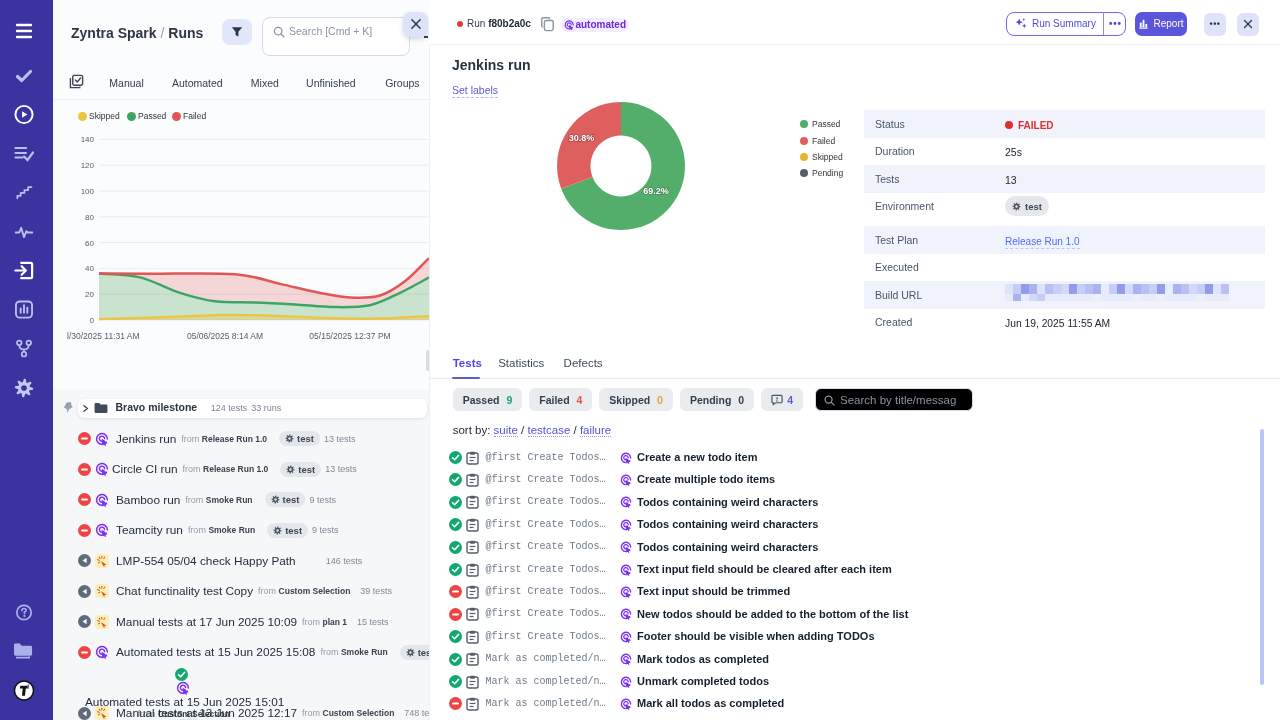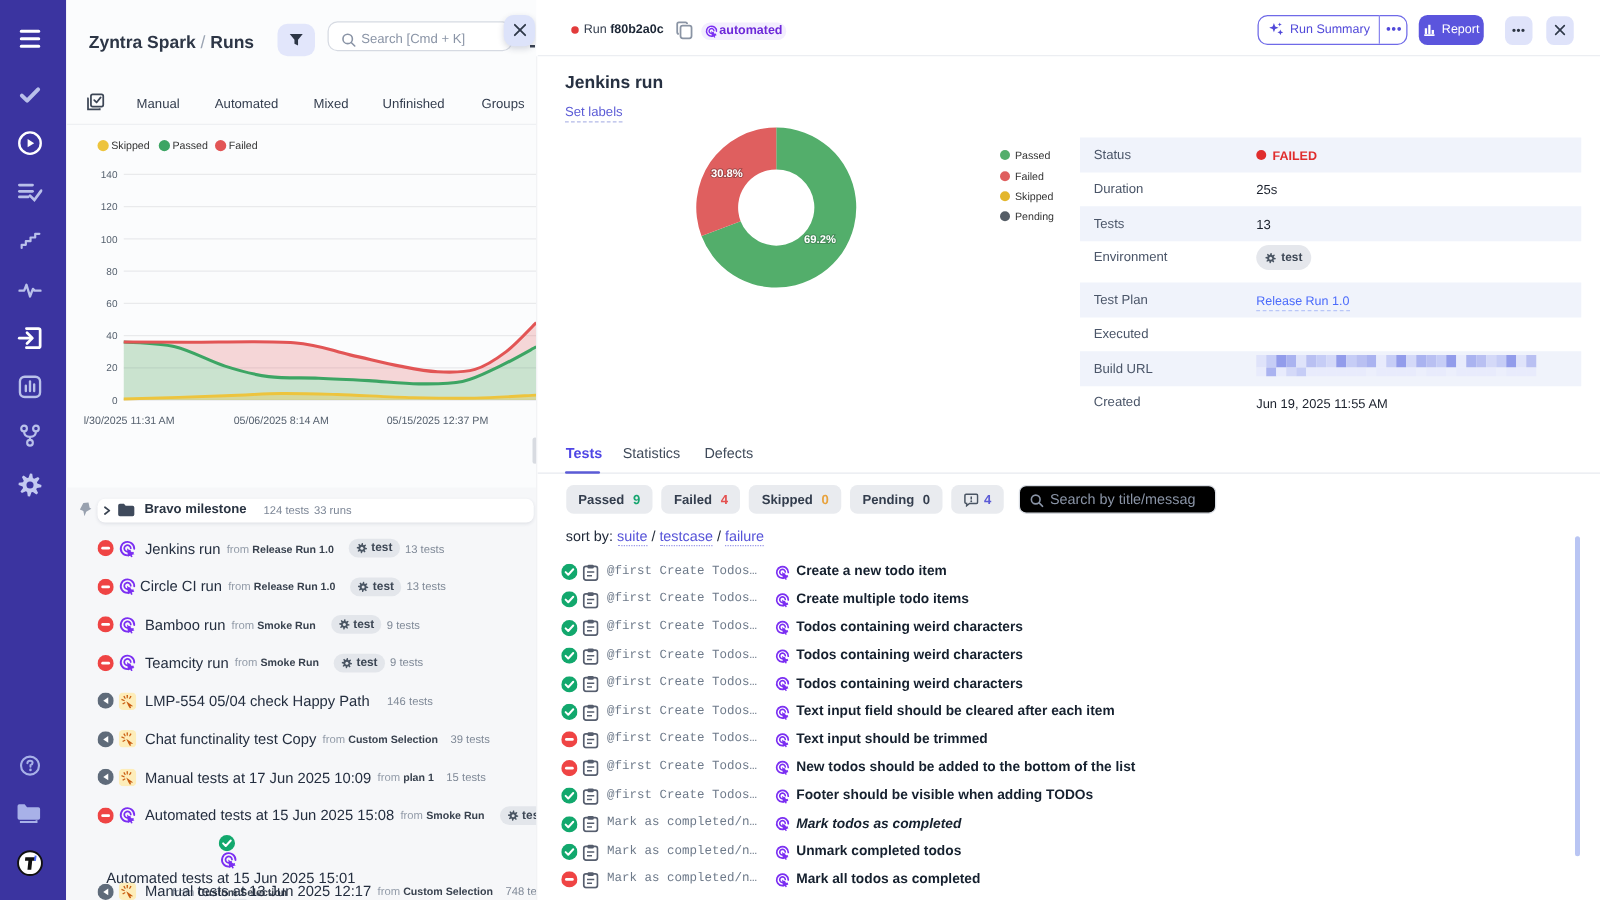--- a/index.html
+++ b/index.html
@@ -92,21 +92,21 @@
 </div>
 
 <div id="leftpanel">
 
   <div class="abs" style="left:18px; top:25px; font-size:14px; font-weight:bold; color:#2d3646;">Zyntra Spark <span style="color:#9aa3b2; font-weight:normal;">/</span> Runs</div>
   <div class="abs" style="left:169px; top:18.5px; width:30px; height:26.5px; background:#e2e6fb; border-radius:8px;">
     <svg style="position:absolute; left:9px; top:7px;" width="12" height="12" viewBox="0 0 15 14">
         <path d="M1 1 L14 1 L9.3 6.8 L9.3 12.5 L5.7 10.8 L5.7 6.8 Z" fill="#2d3646"></path>
       </svg>
   </div>
-  <div class="abs" style="left:209px; top:17px; width:148px; height:24px; border:1px solid #d6dae2; border-radius:8px; background:#fff;text-align:center;">
+  <div class="abs" style="left:209px; top:17px; width:148px; height:39px; border:1px solid #d6dae2; border-radius:8px; background:#fff;text-align:center;">
     <svg style="position:absolute; left:10px; top:8px;" width="12" height="12" viewBox="0 0 14 14">
         <circle cx="6" cy="6" r="4.4" stroke="#8a94a6" stroke-width="1.5" fill="none"></circle>
         <line x1="9.3" y1="9.3" x2="12.6" y2="12.6" stroke="#8a94a6" stroke-width="1.5" stroke-linecap="round"></line>
       </svg>
     <span style="position:absolute; left:26px; top:7px; font-size:10.5px; color:#8a94a6;">Search [Cmd + K]</span>
   </div>
   <div class="abs" style="left:371px; top:35.5px; width:4px; height:2.5px; background:#3a4250;"></div>
   <div class="abs" style="left:349.5px; top:11.5px; width:25.5px; height:25px; background:#dde3fa; border-radius:8px; box-shadow:0 2px 5px rgba(30,40,80,0.18);">
     <svg style="position:absolute; left:7px; top:6.5px;" width="12" height="12" viewBox="0 0 13 13">
         <g stroke="#2f3949" stroke-width="1.6" stroke-linecap="round">
@@ -294,21 +294,21 @@
               <path d="M6.2 2 L7.4 2 L7.2 4.6 L6.4 4.6 Z"></path>
               <path d="M9.3 2.6 L10.3 3.2 L8.9 5.1 L8.2 4.7 Z"></path>
               <path d="M3.6 3.2 L4.6 2.6 L5.6 4.7 L4.9 5.1 Z"></path>
               <path d="M2 6 L2.4 5 L4.8 6.1 L4.5 6.9 Z"></path>
               <path d="M3.4 9.6 L2.8 8.7 L5 7.6 L5.4 8.3 Z"></path>
               <path d="M6 7 L11.6 10.9 L9.2 11 L10 12.4 L8.8 12.6 L7.6 10.6 Z"></path>
             </g>
           </svg>
         </span>
         <span class="row-title" style="margin-left:7px;">LMP-554 05/04 check Happy Path</span>
-        <span class="ntests" style="margin-left:14px;">146 tests</span>
+        <span class="ntests" style="margin-left:30px;">146 tests</span>
       </div>
       <div class="runrow" style="top:186px;">
         <span style="display:inline-flex;">
           <svg width="13" height="13" viewBox="0 0 13 13">
             <circle cx="6.5" cy="6.5" r="6.5" fill="#5f6b7a"></circle>
             <path d="M8.6 3.8 L8.6 9.2 L4.6 6.5 Z" fill="#fff"></path>
           </svg>
         </span>
         <span style="display:inline-flex;margin-left:4px;">
           <svg width="14" height="14" viewBox="0 0 14 14">
@@ -813,21 +813,21 @@
           </svg>
         </span>
         <span class="abs mono" style="left:55.5px; top:5px;">Mark as completed/n…</span>
         <span class="abs" style="left:190px; top:5px; display:inline-flex;">
           <svg width="12" height="12" viewBox="0 0 14 14">
             <path d="M 11.3 10.2 A 5.4 5.4 0 1 1 12.4 7" stroke="#7b2ff2" stroke-width="1.6" fill="none" stroke-linecap="round"></path>
             <path d="M 8.9 8.5 A 2.6 2.6 0 1 1 9.6 6.6" stroke="#7b2ff2" stroke-width="1.5" fill="none" stroke-linecap="round"></path>
             <path d="M 6.6 6.6 L 12.6 11.3 L 10.3 11.8 L 11.1 13.4 L 9.9 13.9 L 9.1 12.2 L 7.4 13.4 Z" fill="#7b2ff2"></path>
           </svg>
         </span>
-        <span class="abs ttitle" style="left:207px; top:4.5px;font-style:italic;">Mark todos as completed</span>
+        <span class="abs ttitle" style="left:207px; top:4.5px;">Mark todos as completed</span>
       </div>
       <div class="abs" style="top:670.5px; left:0; width:850px; height:22px;">
         <span class="abs" style="left:18.6px; top:4.5px; display:inline-flex;">
           <svg width="13" height="13" viewBox="0 0 13 13">
             <circle cx="6.5" cy="6.5" r="6.5" fill="#12a86d"></circle>
             <path d="M3.5 6.7 L5.6 8.8 L9.6 4.4" stroke="#fff" stroke-width="1.6" fill="none" stroke-linecap="round" stroke-linejoin="round"></path>
           </svg>
         </span>
         <span class="abs" style="left:36.4px; top:4px; display:inline-flex;">
           <svg width="13" height="14" viewBox="0 0 13 14">

